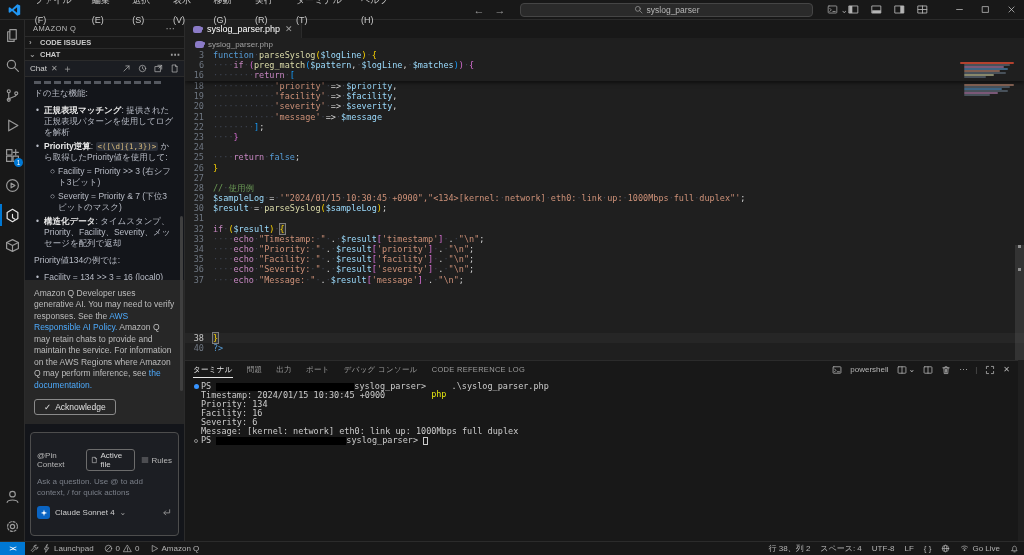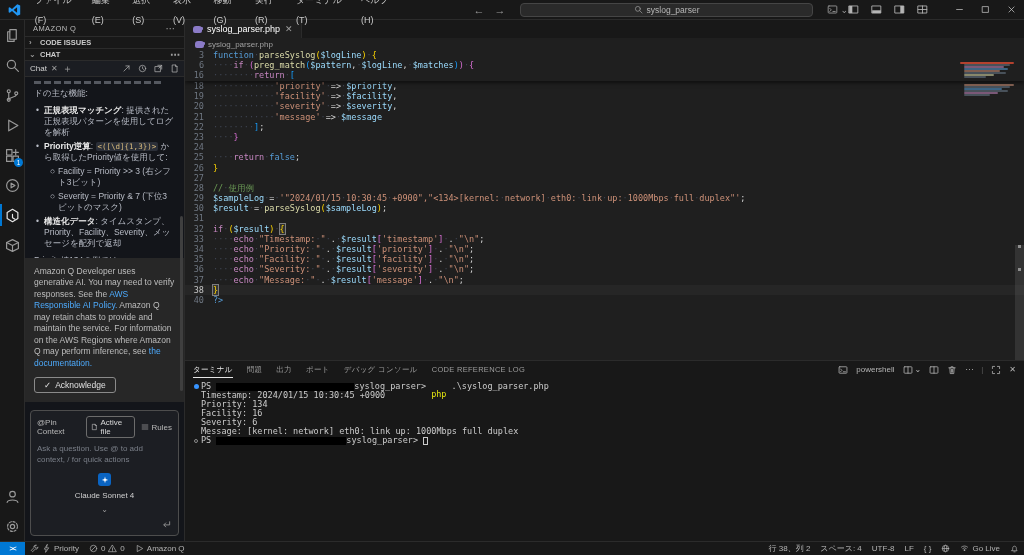--- a/index.html
+++ b/index.html
@@ -55,61 +55,61 @@
   .chat-messages li { position:relative; padding-left:10px; margin-bottom:3px; }
   .chat-messages li > .marker { position:absolute; left:2px; }
   .chat-messages li ul { margin:3px 0 0 4px; }
   .chat-messages b { color:#e8e8e8; }
   .chat-code { font-family:"DejaVu Sans Mono",monospace; font-size:7.5px; background:#2b2f38; color:#d7ba7d; border-radius:2px; padding:0 2px; }
   .chat-scrollthumb { position:absolute; right:1px; top:155px; width:3px; height:175px; background:#3f3f3f; border-radius:2px; }
   .disclaimer { background:#272727; padding:8px 9px 9px 9px; font-size:8.5px; line-height:11.5px; color:#bdbdbd; }
   .disclaimer a { color:#4daafc; text-decoration:none; }
   .ack-btn { margin-top:8px; background:transparent; border:1px solid #8a8a8a; border-radius:3px; color:#e0e0e0; font-size:8.5px; padding:2px 9px; display:inline-flex; gap:4px; align-items:center; cursor:pointer; font-family:inherit; }
   .chat-input-wrap { padding:8px 5px 5px 5px; }
-  .chat-input { border:1px solid #4d4d4d; border-radius:4px; background:#1c1e23; padding:5px 6px; }
+  .chat-input { border:1px solid #4d4d4d; border-radius:4px; background:#1c1e23; padding:16px 6px; }
   .ci-chips { display:flex; align-items:center; gap:6px; color:#b8b8b8; font-size:8px; }
   .ci-chip { border:1px solid #6c6c6c; border-radius:3px; padding:1px 4px; display:inline-flex; gap:3px; align-items:center; color:#d8d8d8; }
   .ci-chip .icon, .ci-rules .icon { width:8px; height:8px; }
   .ci-rules { margin-left:auto; display:inline-flex; gap:3px; align-items:center; }
   .ci-placeholder { color:#7a7f88; font-size:8px; line-height:10.5px; margin:6px 0 8px 0; }
-  .ci-bottom { display:flex; align-items:center; gap:5px;flex-direction:column; }
+  .ci-bottom { display:flex; align-items:center; gap:5px; }
   .model-icon { width:13px; height:13px; border-radius:3px; background:#0a64c2; color:#fff; display:flex; align-items:center; justify-content:center; }
   .model-icon .icon { width:8px; height:8px; }
   .model-label { color:#cfcfcf; font-size:8px; }
   .ci-bottom .chevron { color:#9d9d9d; font-size:8px; }
   .send-btn { margin-left:auto; color:#9a9a9a; width:11px; height:11px; }
 
   
   .editorarea { position:absolute; top:20px; left:185px; right:0; bottom:14px; background:#1f1f1f; }
   .tabsbar { height:18px; background:#181818; display:flex; }
   .tab { background:#1f1f1f; border-right:1px solid #2b2b2b; display:flex; align-items:center; gap:5px; padding:0 8px; font-size:9px; color:#ffffff; }
   .tab .x { color:#9d9d9d; font-size:9px; }
   .phpicon { width:9px; height:7px; background:#8b7bc7; border-radius:3px 3px 2px 2px; display:inline-block; position:relative; }
   .phpicon::after { content:""; position:absolute; right:-1px; top:1px; width:3px; height:3px; background:#8b7bc7; border-radius:1px; }
   .breadcrumb { height:12px; display:flex; align-items:center; gap:4px; padding:0 10px; font-size:8px; color:#a0a0a0; }
   .editor { position:absolute; top:30px; left:0; right:0; bottom:181px; overflow:hidden; font-family:"DejaVu Sans Mono",monospace; font-size:8.5px; line-height:10.2px; }
   .code-rows { position:absolute; top:31px; left:0; right:0; }
   .row { display:flex; height:10.2px; white-space:pre; }
   .row .gutter { width:28px; text-align:right; padding-right:9px; color:#6e7681; flex:none; }
-  .row.cur { background:#262626; }
+  .row.cur { background:#262626;margin-top:48px; }
   .row.cur .gutter { color:#c6c6c6; }
   .sticky { position:absolute; top:0; left:0; right:0; background:#1f1f1f; box-shadow:0 2px 4px rgba(0,0,0,.55); }
   .tk-kw{color:#569cd6}.tk-ctl{color:#c586c0}.tk-fn{color:#dcdcaa}.tk-var{color:#9cdcfe}
   .tk-str{color:#ce9178}.tk-cmt{color:#6a9955}.tk-pun{color:#d4d4d4}
   .tk-b1{color:#ffd700}.tk-b2{color:#da70d6}.tk-b3{color:#179fff}
   .wsdot{color:#3e4452}
   .b-match{outline:1px solid #7e7e7e; background:rgba(100,100,100,.25)}
   .cursor-bar{display:inline-block;width:1px;height:9px;background:#ffffff;vertical-align:-1px;}
   .minimap { position:absolute; top:14px; right:10px; width:54px; height:54px; }
   .minimap .mm-row { position:absolute; height:1.6px; border-radius:1px; }
   .scrollbar-thumb { position:absolute; right:0; top:195px; width:9px; height:140px; background:rgba(121,121,121,.22); }
   .ruler-dot { position:absolute; right:3px; width:3px; height:3px; background:#8f8f8f; }
 
   
-  .panel { position:absolute; left:0; right:0; bottom:0; height:181px; background:#181818; border-top:1px solid #2b2b2b; }
+  .panel { position:absolute; left:0; right:6px; bottom:0; height:181px; background:#181818; border-top:1px solid #2b2b2b; }
   .panel-tabs { height:17px; display:flex; align-items:center; padding:0 8px; }
   .ptab { font-size:7.5px; color:#9d9d9d; margin-right:14px; line-height:15px; letter-spacing:.3px; }
   .ptab.active { color:#e7e7e7; border-bottom:1px solid #e7e7e7; }
   .panel-actions { margin-left:auto; display:flex; align-items:center; gap:8px; color:#b5b5b5; font-size:8px; }
   .panel-actions .icon { width:10px; height:10px; }
   .pa-divider { color:#5a5a5a; }
   .term-body { padding:4px 0 0 6px; font-family:"DejaVu Sans Mono",monospace; font-size:8.5px; line-height:9px; }
   .trow { display:flex; align-items:center; height:9px; white-space:pre; }
   .tgut { width:10px; flex:none; display:flex; align-items:center; justify-content:center; }
   .tdot-filled { width:5px; height:5px; border-radius:50%; background:#3794ff; }
@@ -547,21 +547,21 @@
     <span class="icon">
         <svg viewBox="0 0 14 14" fill="none" stroke="currentColor" stroke-width="1.1" stroke-linecap="round" stroke-linejoin="round">
           <path d="M9.5 1.8a3 3 0 0 0-3.4 4L2 9.9l2.1 2.1 4.1-4.1a3 3 0 0 0 4-3.4L10 6.7 7.3 4z"></path>
         </svg>
       </span>
     <span class="icon">
         <svg viewBox="0 0 14 14" fill="none" stroke="currentColor" stroke-width="1.1" stroke-linecap="round" stroke-linejoin="round">
           <path d="M8 1L3.5 8h3l-1 5 5-7h-3z"></path>
         </svg>
       </span>
-    <span>Priority</span>
+    <span>Launchpad</span>
   </div>
   <div class="sb-item">
     <span class="icon">
         <svg viewBox="0 0 14 14" fill="none" stroke="currentColor" stroke-width="1.1" stroke-linecap="round" stroke-linejoin="round">
           <circle cx="7" cy="7" r="5"></circle>
           <path d="M3.8 10.2l6.4-6.4"></path>
         </svg>
       </span>
     <span>0</span>
     <span class="icon">

